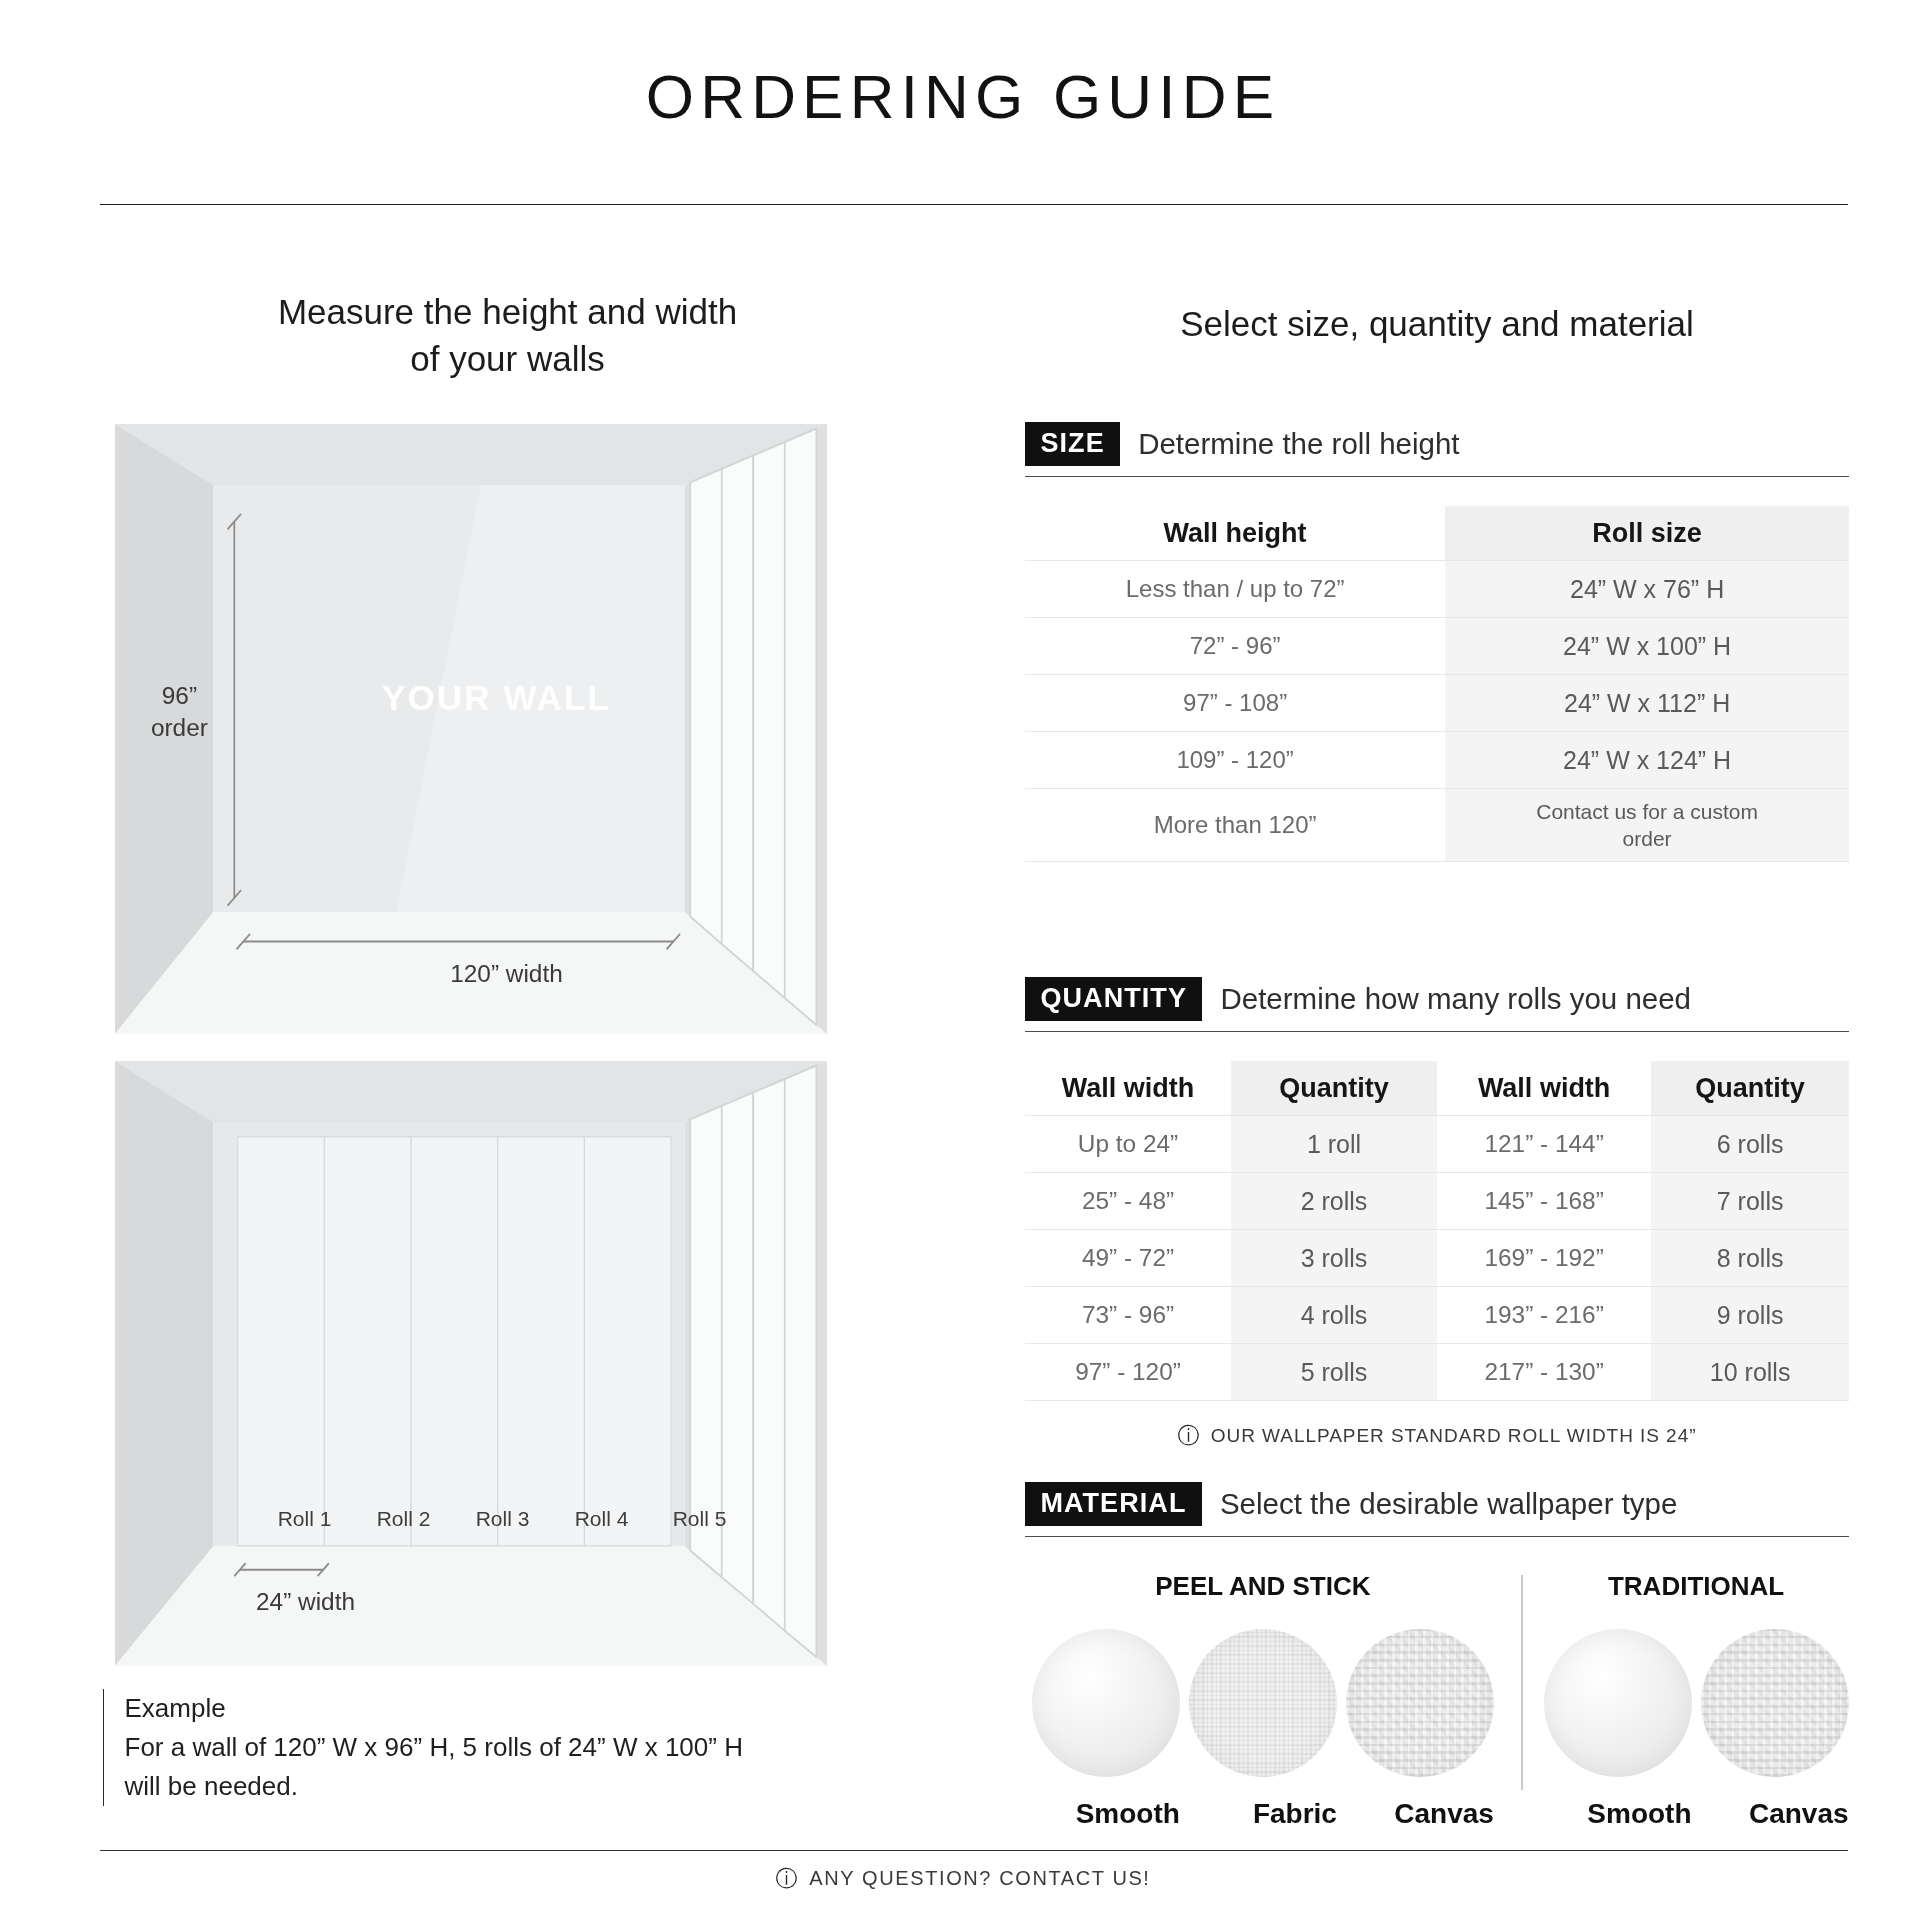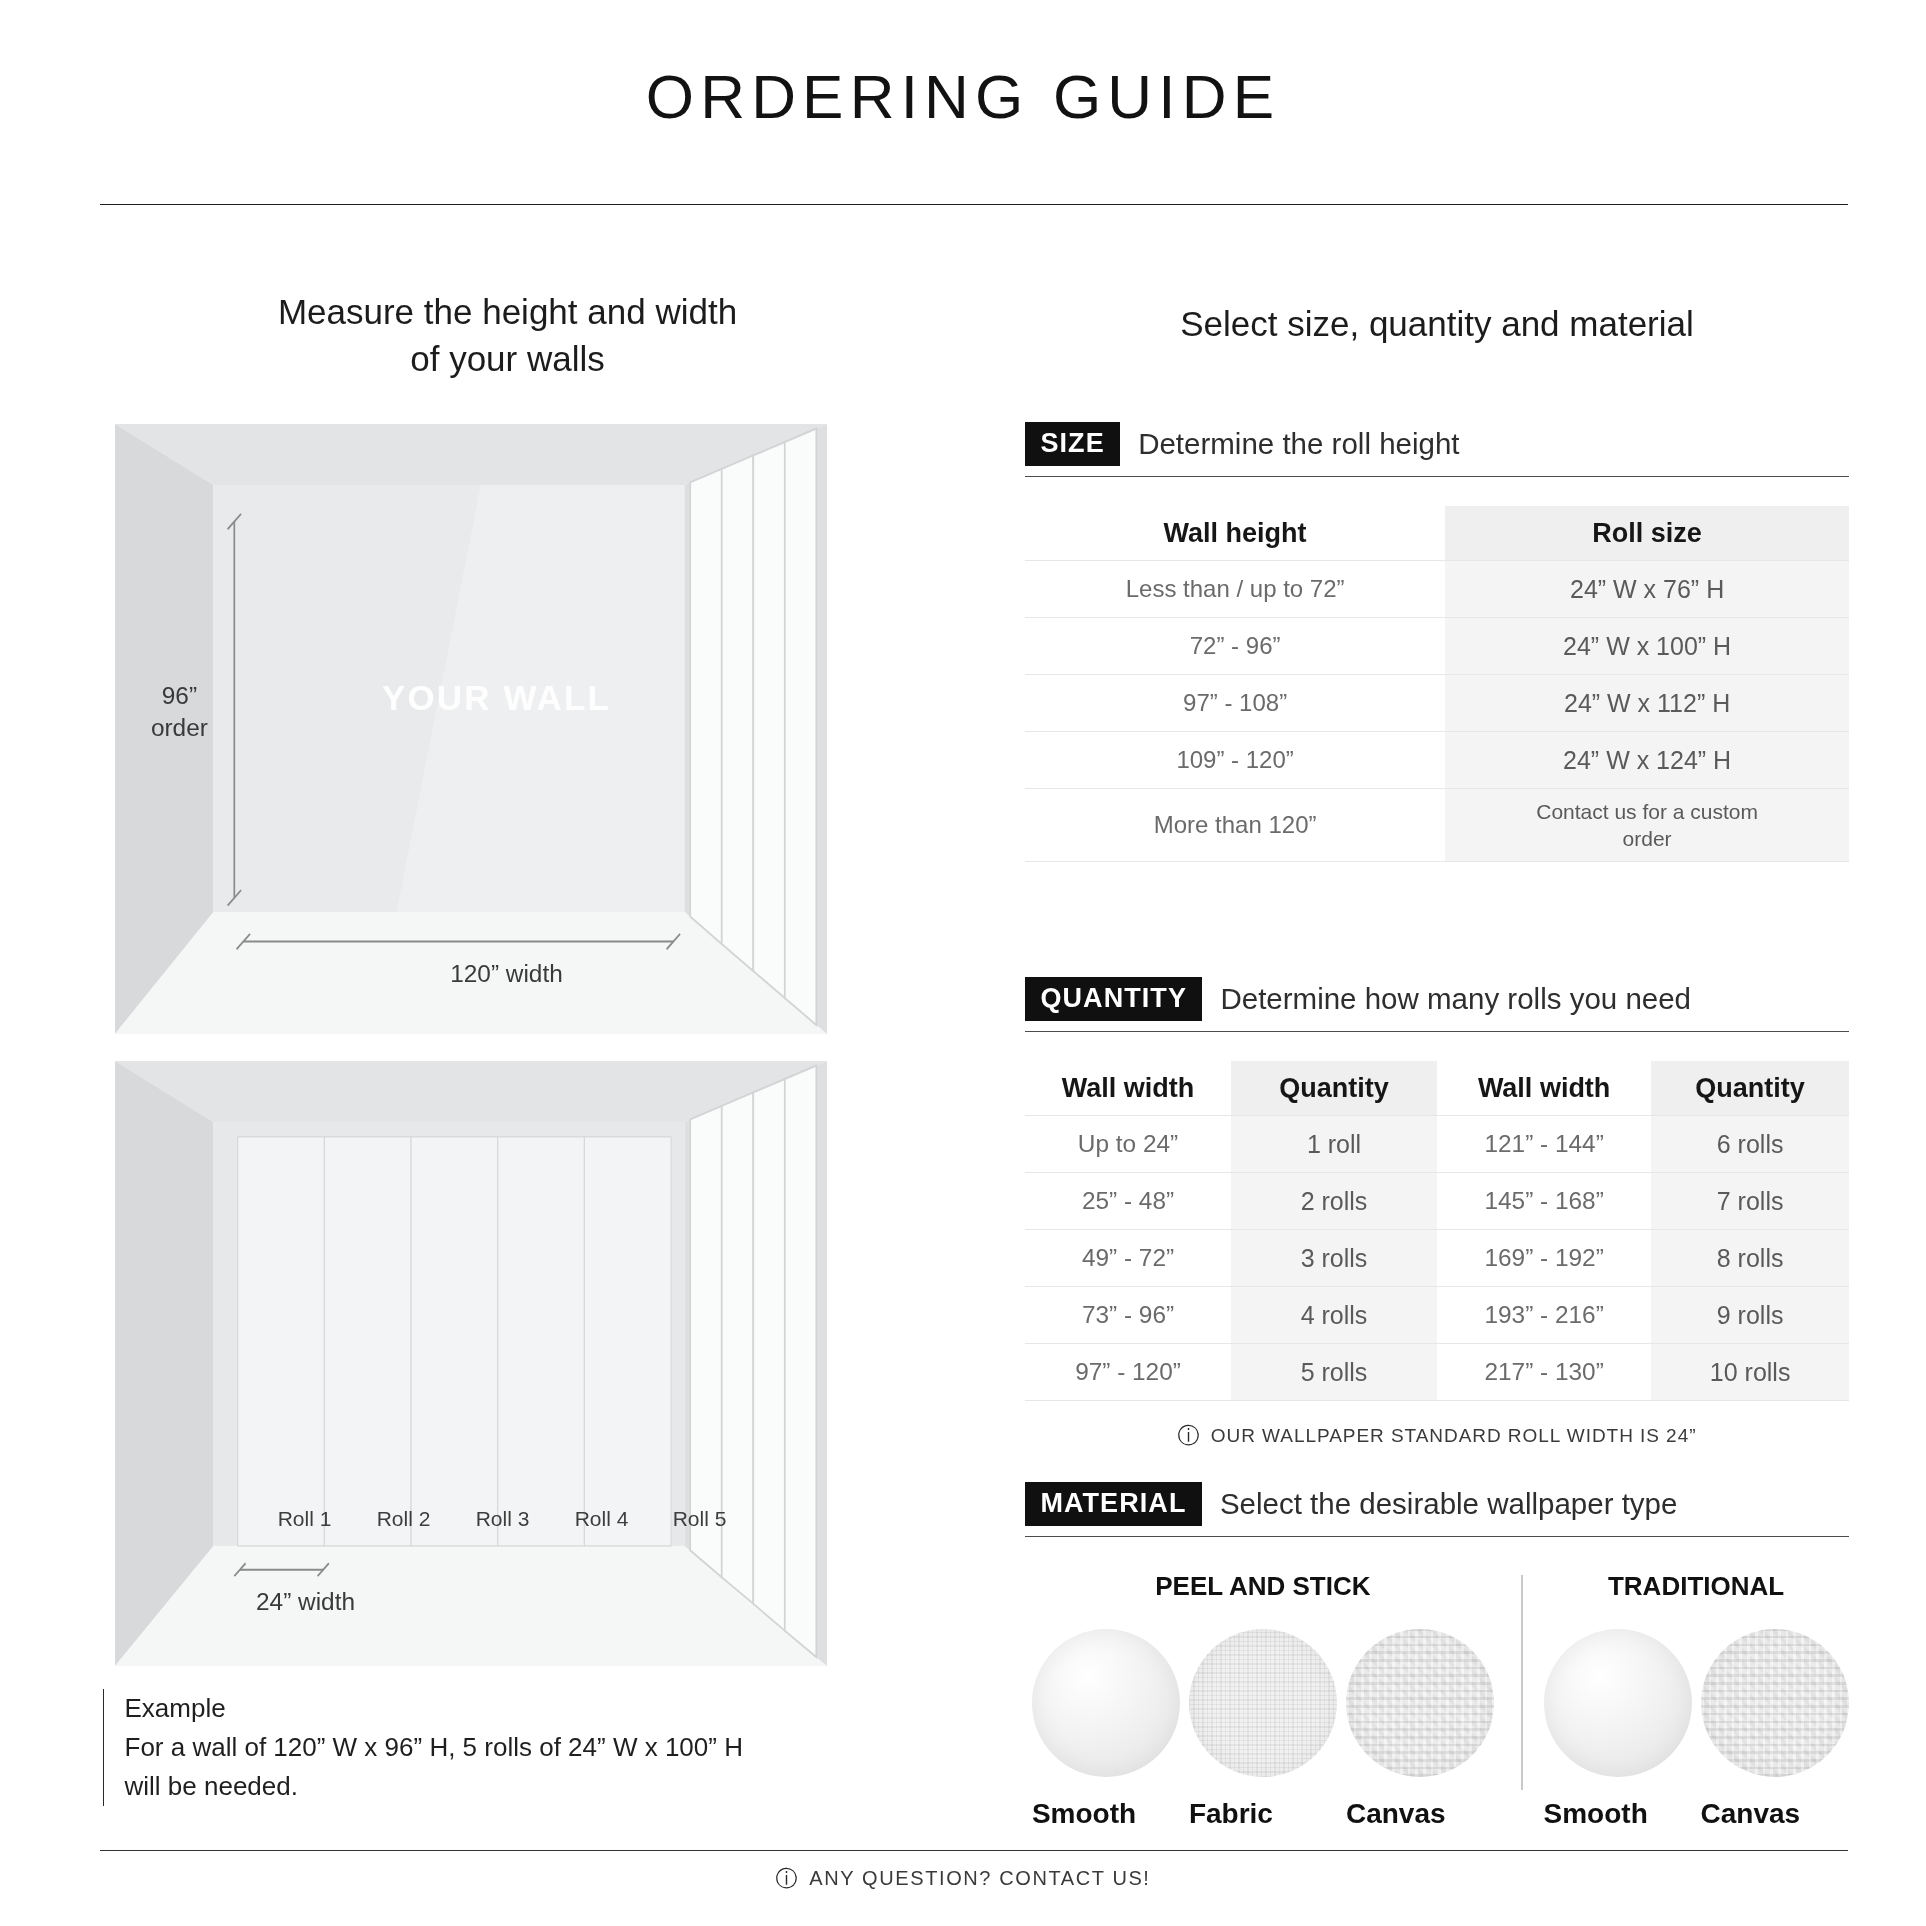--- a/index.html
+++ b/index.html
@@ -81,21 +81,21 @@
     align-items:center;justify-content:center;gap:10.3px;
     font-size:20px;letter-spacing:0.08em;color:#3a3a3a;
   }
   
   .mat-area{display:flex;align-items:flex-start;margin-top:34px;}
   .mat-group{display:flex;flex-direction:column;}
   .mat-group.peel{width:476px;}
   .mat-group.trad{width:306px;}
   .mat-group-name{text-align:center;font-weight:bold;font-size:26px;color:#111;margin-bottom:27px;}
   .mat-options{display:flex;justify-content:center;gap:9px;}
-  .mat-option{display:flex;flex-direction:column;align-items:flex-start;}
+  .mat-option{display:flex;flex-direction:column;align-items:flex-end;}
   .swatch{width:148px;height:148px;border-radius:50%;box-shadow:inset 0 0 26px rgba(0,0,0,0.05);}
   .tex-smooth{background:radial-gradient(circle at 38% 32%, #ffffff 0%, #f2f2f2 45%, #e9e9e9 75%, #e1e1e1 100%);}
   .tex-fabric{
     background-color:#f1f1f1;
     background-image:
       repeating-linear-gradient(0deg, rgba(0,0,0,0.05) 0 1.3px, transparent 1.3px 4.5px),
       repeating-linear-gradient(90deg, rgba(0,0,0,0.05) 0 1.3px, transparent 1.3px 4.5px);
   }
   .tex-canvas{
     background-color:#ebebeb;

